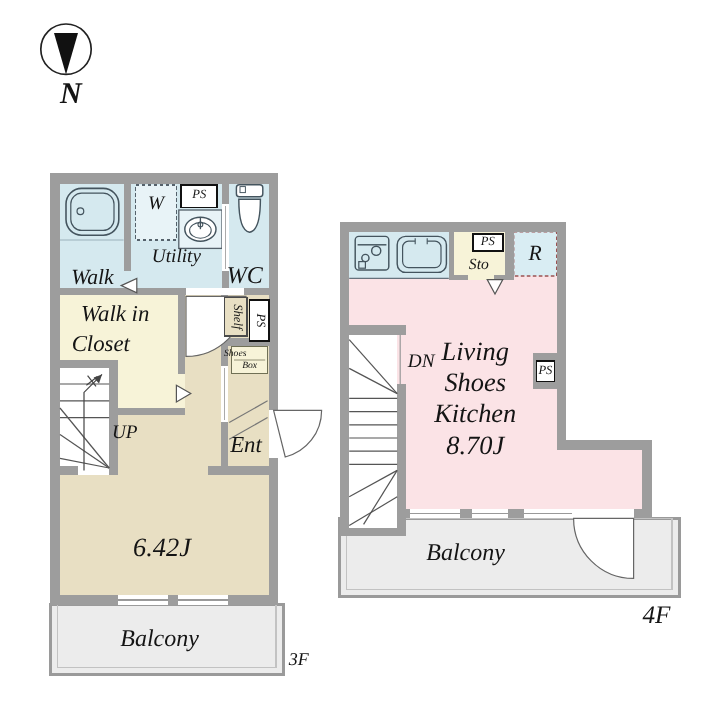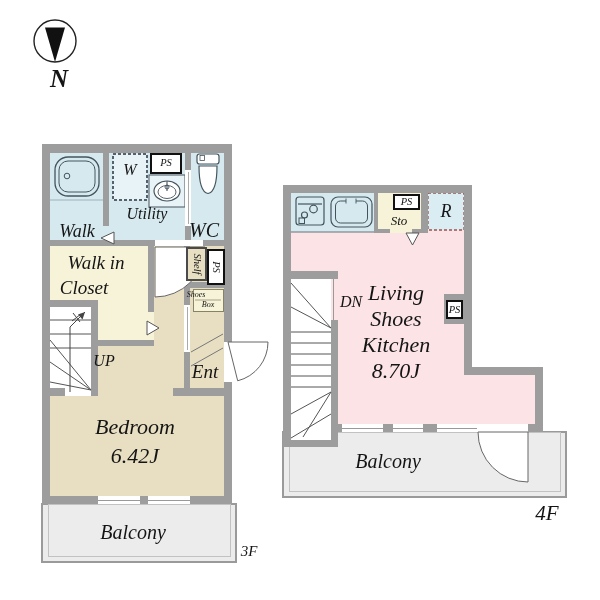--- a/index.html
+++ b/index.html
@@ -221,21 +221,20 @@
 <div class="lbl" style="left:204px;top:230px;font-size:20px">WC</div>
 <div class="lbl" style="left:147px;top:214px;font-size:16px">Utility</div>
 <div class="lbl" style="left:96px;top:262px;font-size:19px">Walk in</div>
 <div class="lbl" style="left:84px;top:287px;font-size:19px">Closet</div>
 <div class="lbl rot" style="left:196.5px;top:264px;font-size:10.5px">Shelf</div>
 <div class="lbl rot" style="left:216px;top:267px;font-size:10.5px">PS</div>
 <div class="lbl" style="left:196px;top:295px;font-size:8px">Shoes</div>
 <div class="lbl" style="left:208px;top:305px;font-size:8px">Box</div>
 <div class="lbl" style="left:104px;top:361px;font-size:16px">UP</div>
 <div class="lbl" style="left:205px;top:371px;font-size:19px">Ent</div>
-<div class="lbl" style="left:135px;top:427px;font-size:22px">Bedroom</div>
 <div class="lbl" style="left:135px;top:456px;font-size:22px">6.42J</div>
 <div class="lbl" style="left:133px;top:532px;font-size:20px">Balcony</div>
 <div class="lbl" style="left:249px;top:551px;font-size:15px">3F</div>
 
 <div class="lbl" style="left:406.5px;top:202px;font-size:10.5px">PS</div>
 <div class="lbl" style="left:399px;top:220px;font-size:13px">Sto</div>
 <div class="lbl" style="left:446px;top:211px;font-size:18px">R</div>
 <div class="lbl" style="left:351px;top:302px;font-size:16px">DN</div>
 <div class="lbl" style="left:396px;top:293px;font-size:22px">Living</div>
 <div class="lbl" style="left:396px;top:319px;font-size:22px">Shoes</div>

